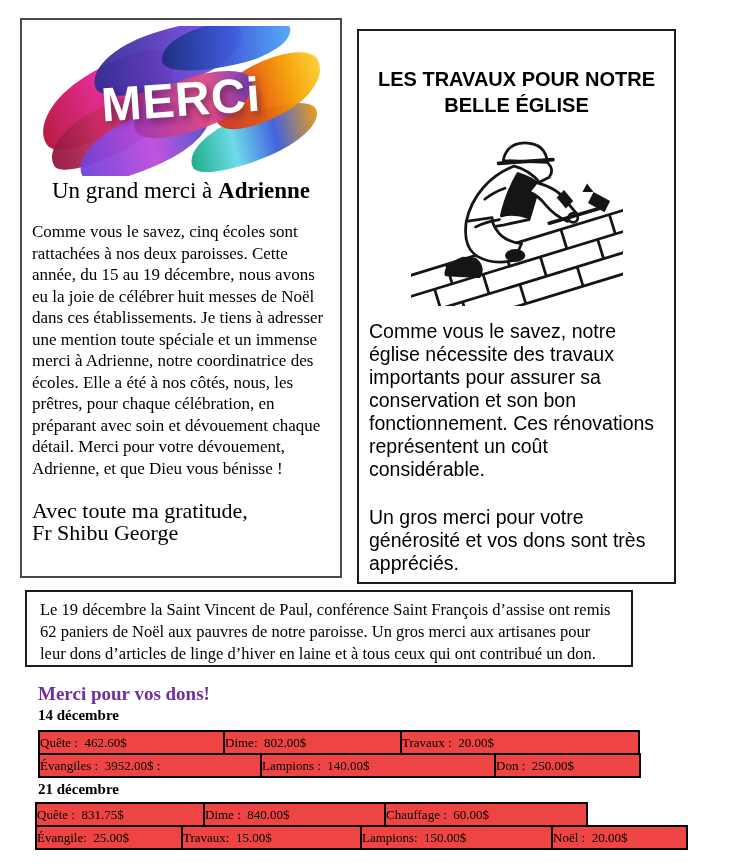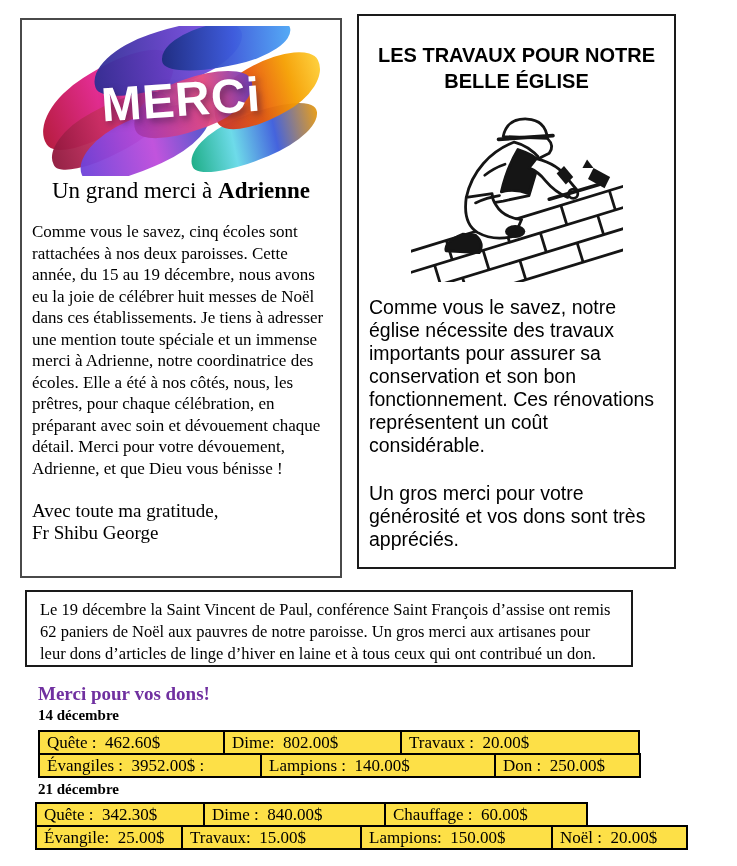--- a/index.html
+++ b/index.html
@@ -1,57 +1,57 @@
 <!DOCTYPE html>
 <html><head>
 <meta charset="utf-8">
 <style>
   html,body{margin:0;padding:0;background:#fff;}
   body{width:737px;height:866px;position:relative;font-family:"Liberation Serif",serif;color:#000;}
 
   
   .card{position:absolute;box-sizing:border-box;background:#fff;}
   #merci-card{left:20px;top:18px;width:322px;height:560px;border:2px solid #4a4a4a;padding:2px 10px;}
-  #travaux-card{left:357px;top:14px;width:319px;height:555px;border:2px solid #1a1a1a;padding:2px 10px;font-family:"Liberation Sans",sans-serif;}
+  #travaux-card{left:357px;top:29px;width:319px;height:555px;border:2px solid #1a1a1a;padding:11px 10px;font-family:"Liberation Sans",sans-serif;}
 
   
   .merci-logo{position:relative;width:286px;height:150px;margin:4px auto 0;overflow:hidden;}
   .stroke{position:absolute;border-radius:46% 54% 48% 52% / 62% 48% 58% 42%;opacity:.95;}
   .s1{left:-6px;top:42px;width:152px;height:62px;transform:rotate(-32deg);background:linear-gradient(100deg,#b01030,#e0218a 45%,#ff5db1);}
   .s2{left:6px;top:80px;width:132px;height:48px;transform:rotate(-28deg);background:linear-gradient(100deg,#8a1538,#d6336c 55%,#9c36b5);}
   .s3{left:52px;top:4px;width:156px;height:56px;transform:rotate(-18deg);background:linear-gradient(100deg,#2b2d8f,#5f3dc4 50%,#845ef7);}
   .s4{left:122px;top:-4px;width:132px;height:44px;transform:rotate(-12deg);background:linear-gradient(100deg,#1b2a7a,#3b5bdb 55%,#4dabf7);}
   .s5{left:170px;top:36px;width:118px;height:56px;transform:rotate(-28deg);background:linear-gradient(100deg,#c92a2a,#e8590c 40%,#f59f00 70%,#ffd43b);}
   .s6{left:148px;top:88px;width:136px;height:46px;transform:rotate(-22deg);background:linear-gradient(100deg,#0ca678,#66d9e8 35%,#3b5bdb 65%,#f59f00);}
   .s7{left:36px;top:90px;width:142px;height:52px;transform:rotate(-24deg);background:linear-gradient(100deg,#6741d9,#be4bdb 55%,#364fc7);}
   .s8{left:92px;top:52px;width:126px;height:52px;transform:rotate(-20deg);background:linear-gradient(100deg,#9c36b5,#e64980 60%,#5f3dc4);}
   .merci-text{position:absolute;left:0;right:0;top:46px;text-align:center;font-family:"Liberation Sans",sans-serif;font-weight:bold;font-size:48px;color:#fff;letter-spacing:1px;transform:rotate(-4deg);text-shadow:3px 4px 7px rgba(40,20,60,.5);}
 
   .thanks-caption{text-align:center;font-size:23px;margin-top:2px;}
   .thanks-body{font-size:17px;line-height:21.5px;margin-top:17px;}
-  .closing{font-size:19px;line-height:21.5px;margin-top:21px;}
+  .closing{font-size:22px;line-height:21.5px;margin-top:21px;}
 
   
   .travaux-title{margin-top:24px;text-align:center;font-weight:bold;font-size:20px;line-height:26px;}
   .roofer{display:block;margin:16px auto 0;}
   .travaux-p{font-size:19.5px;line-height:23px;margin:14px 0 0;}
   .travaux-p.second{margin-top:25px;}
 
   
   #notice-box{position:absolute;left:25px;top:590px;width:608px;height:77px;border:2px solid #1a1a1a;box-sizing:border-box;padding:7px 13px 0;font-size:16.5px;line-height:22px;}
 
   
   #donations{position:absolute;left:38px;top:684px;width:710px;}
   .dons-heading{font-weight:bold;font-size:19px;line-height:20px;}
   .date-heading{font-weight:bold;font-size:15px;line-height:21px;margin-top:1px;color:#000;}
   .dtable{margin-top:4px;}
   .dtable.second{margin-top:2px;margin-left:-3px;}
   .trow{display:flex;}
   .trow + .trow{margin-top:-2px;}
-  .cell{box-sizing:border-box;border:2px solid #000;height:25px;line-height:22px;padding-left:7px;font-size:17px;white-space:pre;background:#fde047;}
+  .cell{box-sizing:border-box;border:2px solid #000;height:25px;line-height:22px;font-size:13px;white-space:pre;background:#ef4444;}
   .cell + .cell{margin-left:-2px;}
 </style>
 </head>
 <body>
 
 <div class="card" id="merci-card">
   <div class="merci-logo">
     <div class="stroke s1"></div>
     <div class="stroke s3"></div>
     <div class="stroke s4"></div>
@@ -137,21 +137,21 @@
     <div class="trow">
       <div class="cell" style="width:224px">Évangiles :  3952.00$ :</div>
       <div class="cell" style="width:236px">Lampions :  140.00$</div>
       <div class="cell" style="width:147px">Don :  250.00$</div>
     </div>
   </div>
 
   <div class="date-heading">21 décembre</div>
   <div class="dtable second">
     <div class="trow">
-      <div class="cell" style="width:170px">Quête :  342.30$</div>
+      <div class="cell" style="width:170px">Quête :  831.75$</div>
       <div class="cell" style="width:183px">Dime :  840.00$</div>
       <div class="cell" style="width:204px">Chauffage :  60.00$</div>
     </div>
     <div class="trow">
       <div class="cell" style="width:148px">Évangile:  25.00$</div>
       <div class="cell" style="width:181px">Travaux:  15.00$</div>
       <div class="cell" style="width:193px">Lampions:  150.00$</div>
       <div class="cell" style="width:137px">Noël :  20.00$</div>
     </div>
   </div>

